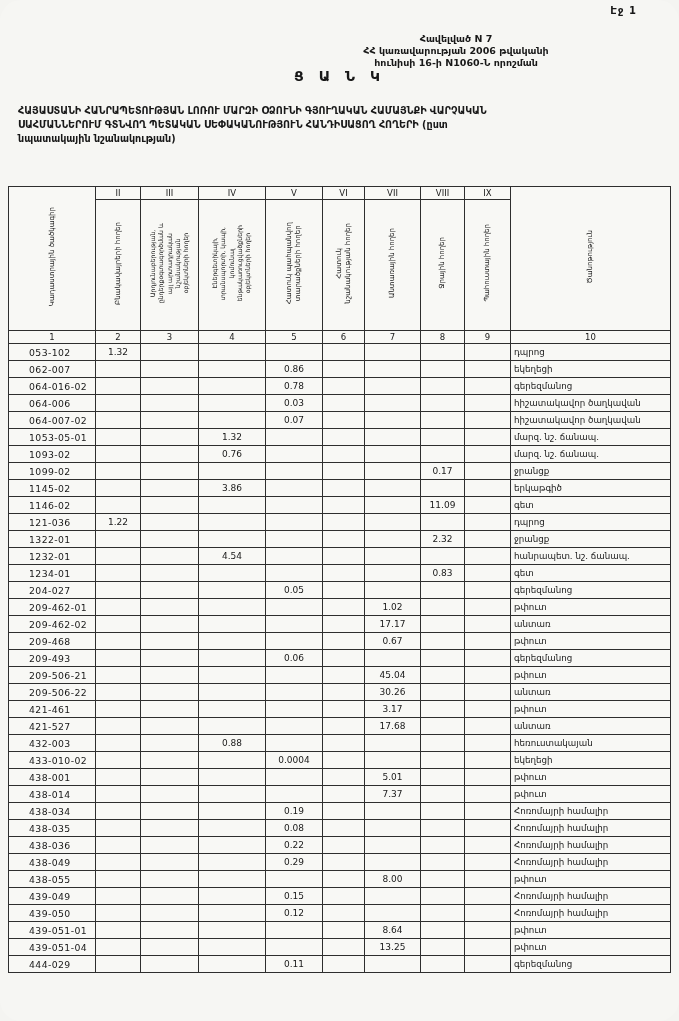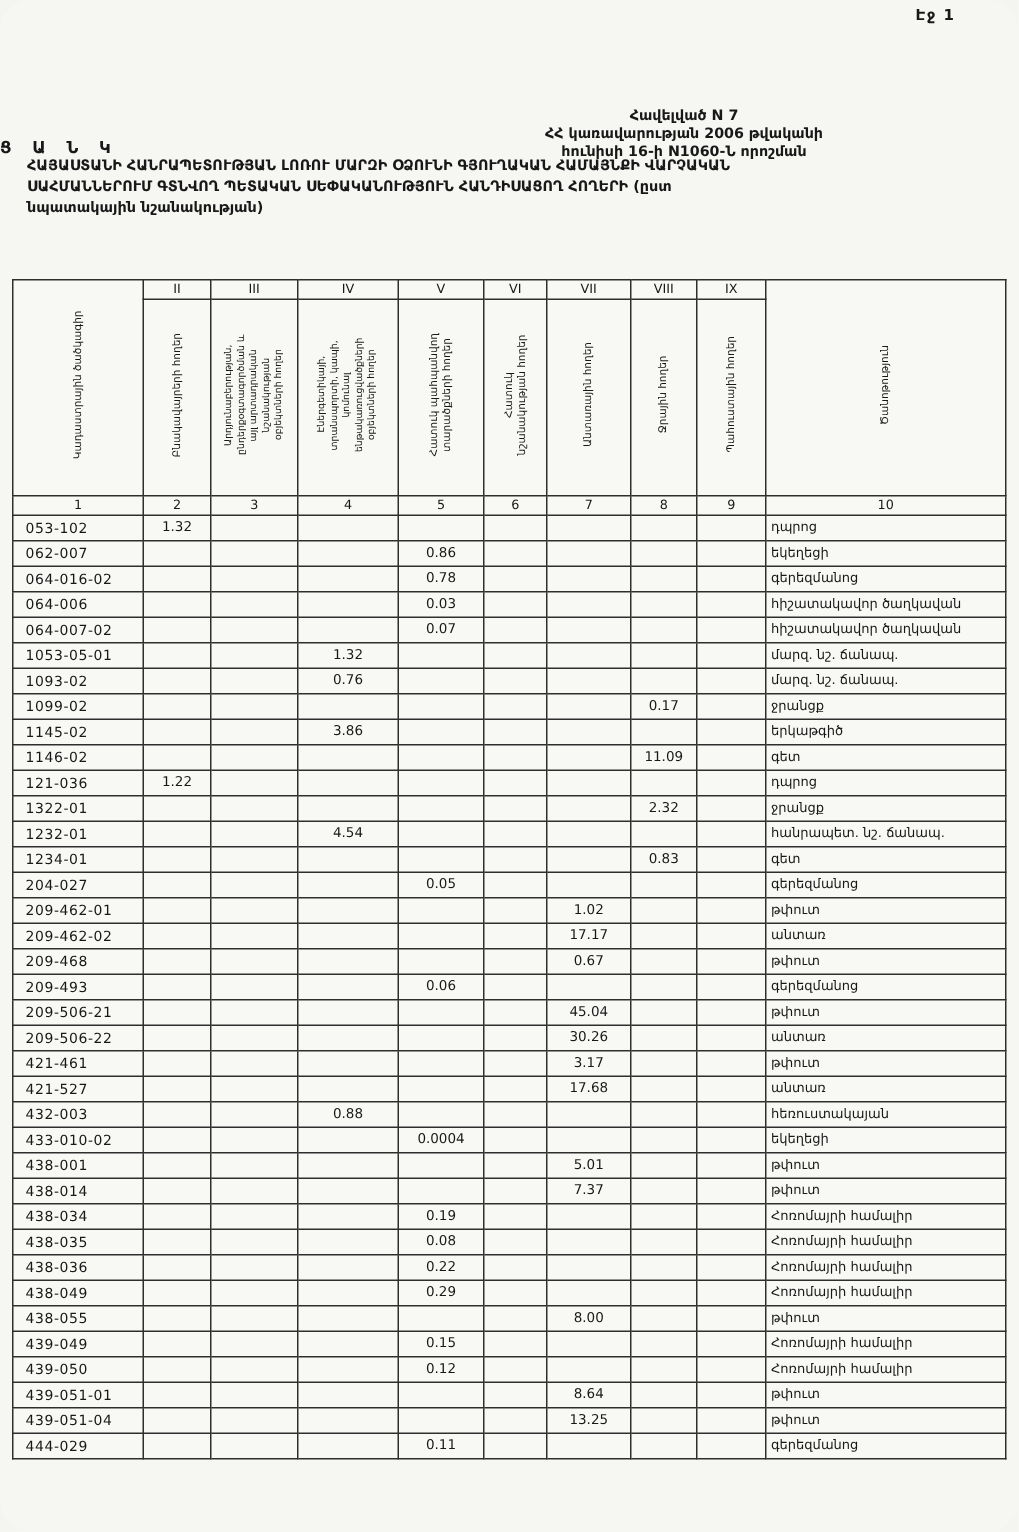--- a/index.html
+++ b/index.html
@@ -13,25 +13,25 @@
     overflow: hidden;
   }
   .sheet { position: absolute; inset: 0; background: #f6f6f3; border-radius: 21px; }
 
   .page-num {
     position: absolute; top: 5px; right: 42px;
     font-size: 10px; font-weight: bold; letter-spacing: 1px;
   }
   .appendix {
     position: absolute; top: 33px; right: 58px; width: 330px;
-    text-align: center; font-size: 9.5px; font-weight: bold; line-height: 1.25; margin-top: 39px;
+    text-align: center; font-size: 9.5px; font-weight: bold; line-height: 1.25;
   }
   .doc-title {
-    position: absolute; top: 92px; left: 0; width: 100%;
-    font-size: 11px; font-weight: bold; letter-spacing: 5px;
+    position: absolute; top: 68px; left: 0; width: 100%;
+    text-align: center; font-size: 14px; font-weight: bold; letter-spacing: 5px;
   }
   .subtitle {
     position: absolute; top: 104px; left: 18px; width: 643px;
     font-size: 9.6px; font-weight: bold; line-height: 1.45;
   }
 
   table.land-table {
     position: absolute; left: 8px; top: 186px; width: 662px;
     border-collapse: collapse; table-layout: fixed;
     background: #f8f8f5;
@@ -46,21 +46,21 @@
     writing-mode: vertical-rl;
     transform: rotate(180deg);
     white-space: pre-line;
     font-size: 7px; line-height: 1.25;
     max-height: 127px;
   }
   .vtext.small { font-size: 6.2px; line-height: 1.35; }
   .cn { height: 13px; font-size: 8.5px; text-align: center; }
 
   tbody td { height: 17px; font-size: 9px; padding: 0 3px; }
-  td.code { text-align: left; font-size: 9.3px; letter-spacing: 0.4px; padding-left: 8px; }
+  td.code { text-align: left; font-size: 9.3px; letter-spacing: 0.4px; padding-left: 20px; }
   td.val  { text-align: center; }
   td.note { text-align: left; font-size: 8.7px; }
 </style>
 </head>
 <body>
 
 <div class="sheet">
 
   <div class="page-num">Էջ 1</div>
 

